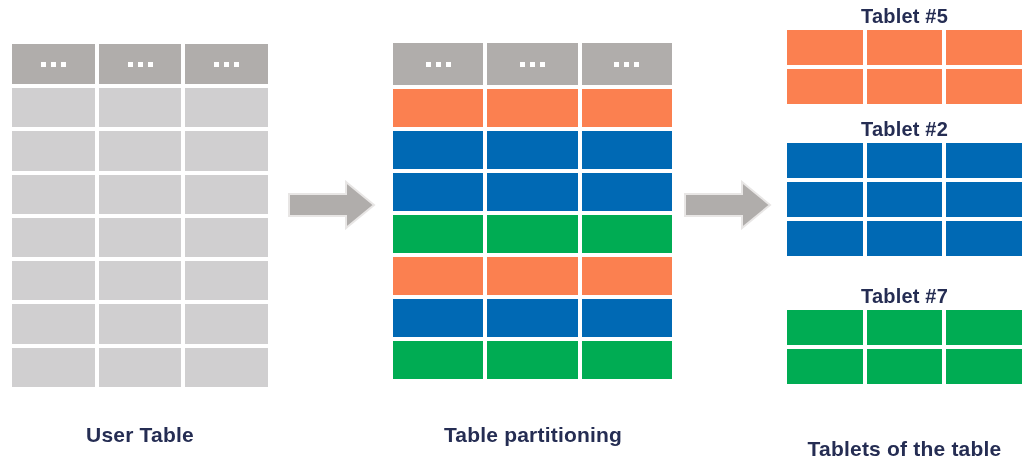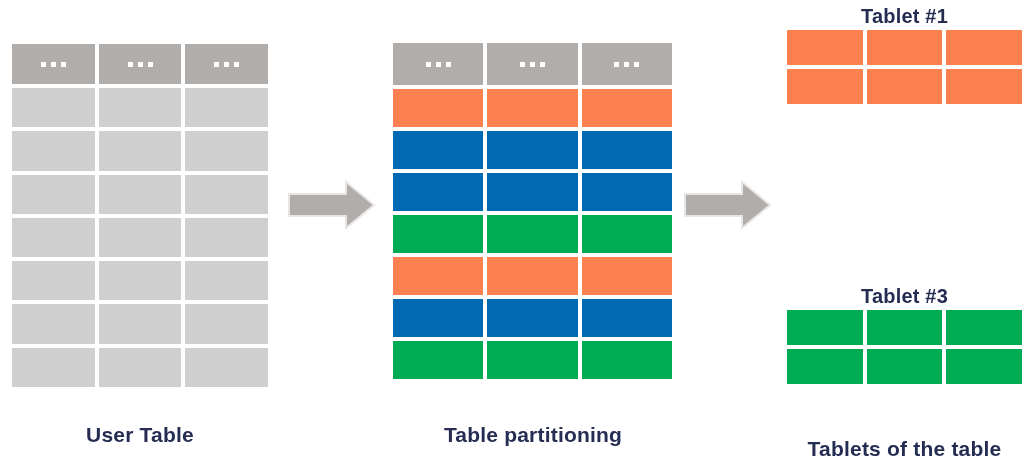--- a/index.html
+++ b/index.html
@@ -268,38 +268,58 @@
     </div>
   </div>
 
   <div class="arrow" id="arrow-2">
     <svg width="88" height="50" viewBox="0 0 88 50" xmlns="http://www.w3.org/2000/svg">
       <path d="M1,14 L58,14 L58,2 L86,25 L58,48 L58,36 L1,36 Z" fill="#b0adab" stroke="#e8e6e5" stroke-width="2"></path>
     </svg>
   </div>
 
   <div class="tablet-group" id="tablet-1">
-    <div class="tablet-title">Tablet #1</div>
+    <div class="tablet-title">Tablet #5</div>
     <div class="tablet-grid">
       <div class="trow">
         <div class="tcell" style="background: rgb(251, 128, 80);"></div>
         <div class="tcell" style="background: rgb(251, 128, 80);"></div>
         <div class="tcell" style="background: rgb(251, 128, 80);"></div>
       </div>
       <div class="trow">
         <div class="tcell" style="background: rgb(251, 128, 80);"></div>
         <div class="tcell" style="background: rgb(251, 128, 80);"></div>
         <div class="tcell" style="background: rgb(251, 128, 80);"></div>
       </div>
     </div>
   </div>
 
+  <div class="tablet-group" id="tablet-2">
+    <div class="tablet-title">Tablet #2</div>
+    <div class="tablet-grid">
+      <div class="trow">
+        <div class="tcell" style="background: rgb(0, 105, 180);"></div>
+        <div class="tcell" style="background: rgb(0, 105, 180);"></div>
+        <div class="tcell" style="background: rgb(0, 105, 180);"></div>
+      </div>
+      <div class="trow">
+        <div class="tcell" style="background: rgb(0, 105, 180);"></div>
+        <div class="tcell" style="background: rgb(0, 105, 180);"></div>
+        <div class="tcell" style="background: rgb(0, 105, 180);"></div>
+      </div>
+      <div class="trow">
+        <div class="tcell" style="background: rgb(0, 105, 180);"></div>
+        <div class="tcell" style="background: rgb(0, 105, 180);"></div>
+        <div class="tcell" style="background: rgb(0, 105, 180);"></div>
+      </div>
+    </div>
+  </div>
 
   <div class="tablet-group" id="tablet-3">
-    <div class="tablet-title">Tablet #3</div>
+    <div class="tablet-title">Tablet #7</div>
     <div class="tablet-grid">
       <div class="trow">
         <div class="tcell" style="background: rgb(0, 172, 83);"></div>
         <div class="tcell" style="background: rgb(0, 172, 83);"></div>
         <div class="tcell" style="background: rgb(0, 172, 83);"></div>
       </div>
       <div class="trow">
         <div class="tcell" style="background: rgb(0, 172, 83);"></div>
         <div class="tcell" style="background: rgb(0, 172, 83);"></div>
         <div class="tcell" style="background: rgb(0, 172, 83);"></div>

